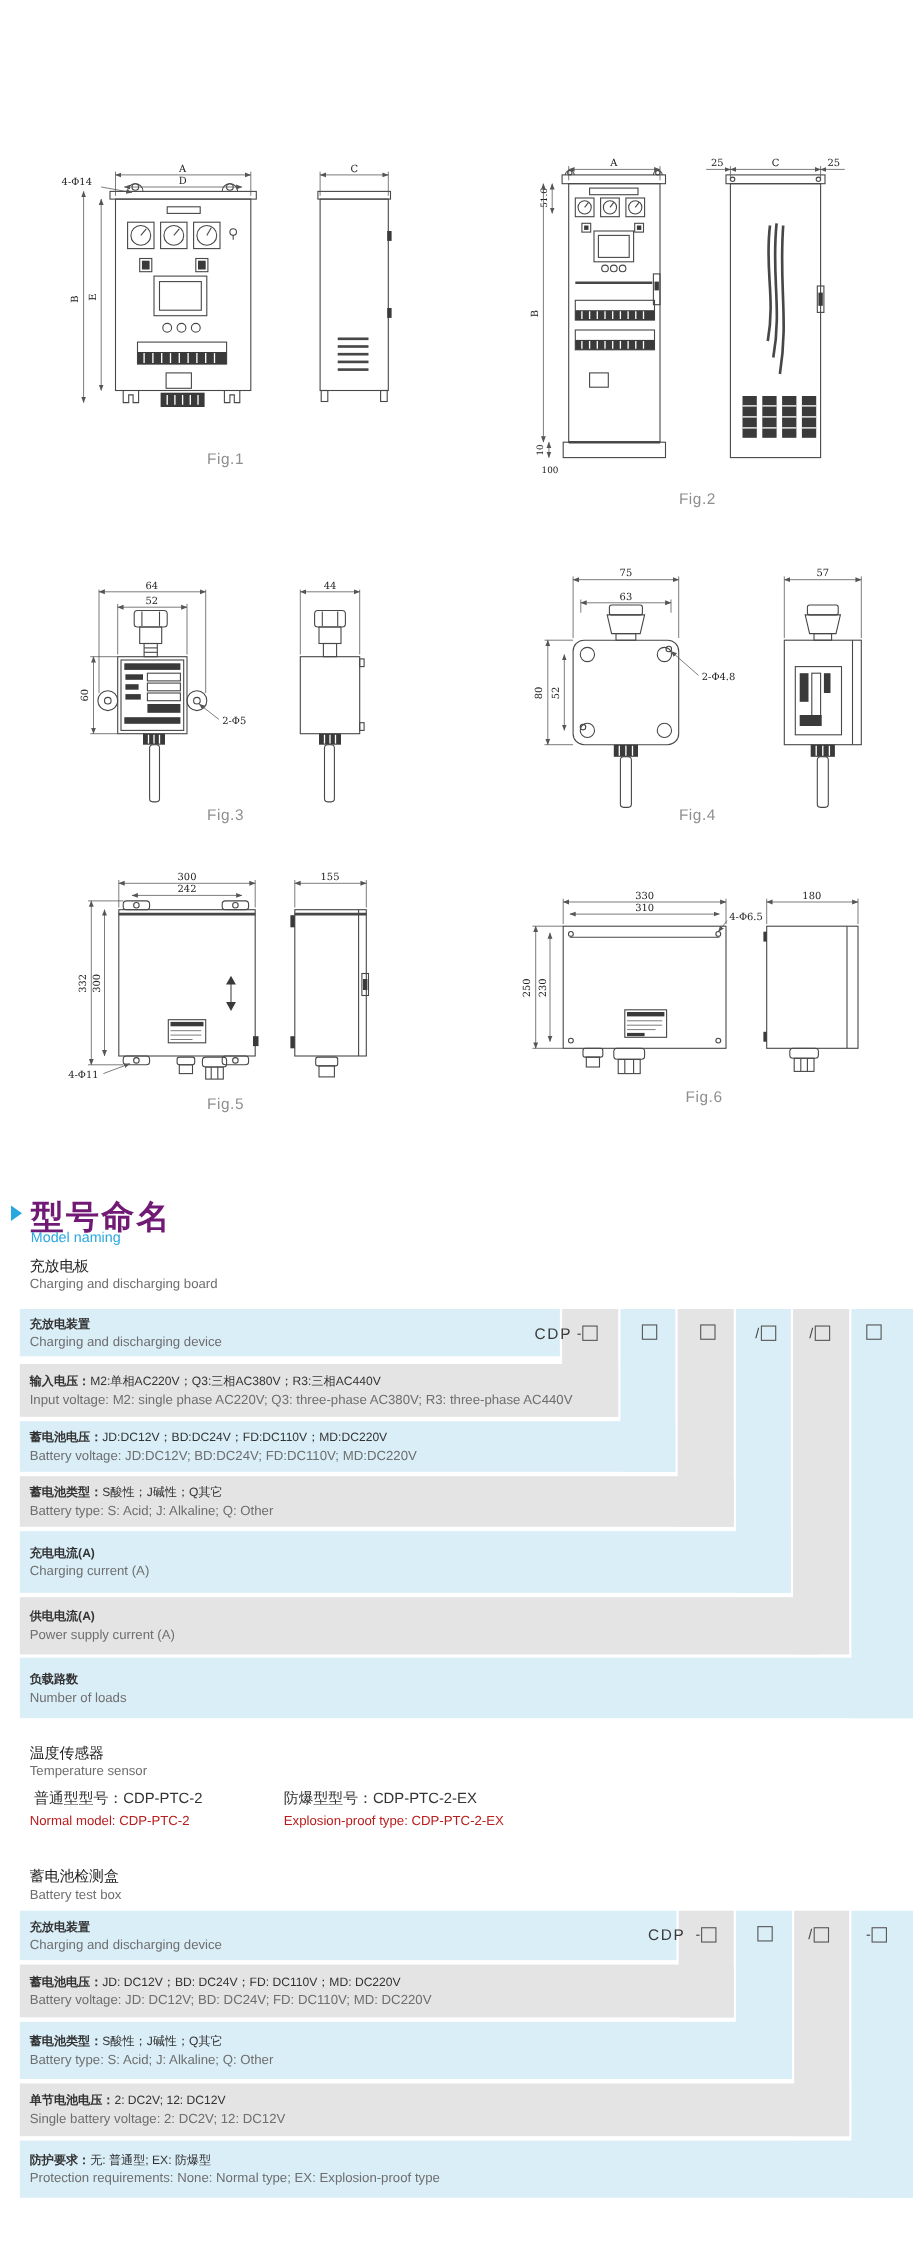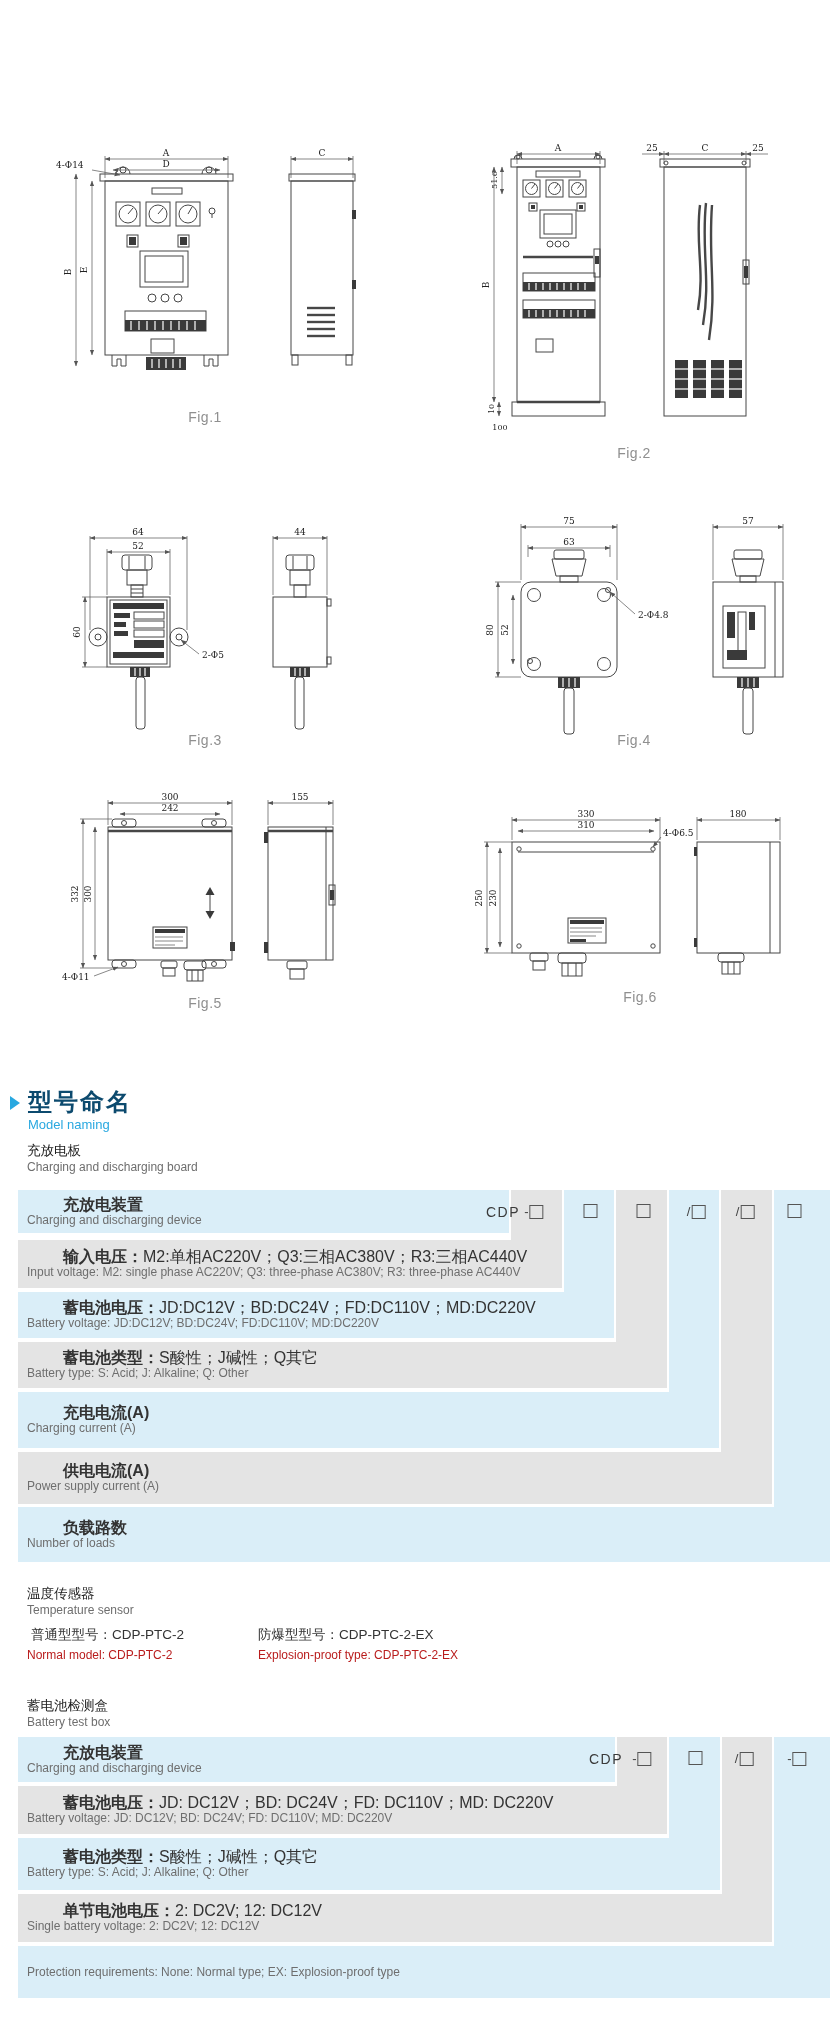--- a/index.html
+++ b/index.html
@@ -11,32 +11,32 @@
   svg .th{stroke-width:2.4;}
   svg .dk{fill:#3a3a3a;stroke:none;}
   svg .wl{stroke:#ffffff;stroke-width:1.2;fill:none;}
   svg .dim{stroke:#555;stroke-width:.7;fill:none;}
   svg .dt{font:9px "DejaVu Serif",serif;fill:#222;}
   svg .dts{font:8px "DejaVu Serif",serif;fill:#222;}
   svg .cap{font:14px "Liberation Sans",sans-serif;fill:#8f8f8f;letter-spacing:.5px;}
   
   .tri{position:absolute;width:0;height:0;border-left:10px solid #29a8e0;
        border-top:7px solid transparent;border-bottom:7px solid transparent;}
-  .title-zh{position:absolute;font-size:24px;font-weight:bold;color:#0c4a6e;letter-spacing:2px;}
+  .title-zh{position:absolute;font-size:30px;font-weight:bold;color:#701a75;letter-spacing:2px;}
   .title-en{position:absolute;font-size:13px;color:#29a8e0;}
   .h-zh{position:absolute;font-size:13.5px;font-weight:normal;color:#222;}
   .h-en{position:absolute;font-size:12px;color:#6e6e6e;}
   .mline{position:absolute;font-size:13.5px;color:#333;}
   .mline-en{position:absolute;font-size:12px;color:#b91c1c;}
   .trow{position:absolute;left:18px;display:flex;flex-direction:column;justify-content:center;
         padding-left:9px;box-sizing:border-box;}
   .blue{background:#daeef8;}
   .gray{background:#e4e4e4;}
   .stripe{position:absolute;}
-  .zh{font-size:16px;color:#333;line-height:17px;white-space:nowrap;margin-left:36px;}
+  .zh{font-size:11px;color:#333;line-height:17px;white-space:nowrap;}
   .b{font-weight:bold;}
   .en{font-size:12px;color:#6e6e6e;line-height:15px;white-space:nowrap;}
   .cdp{position:absolute;font-size:14px;color:#3a3a3a;letter-spacing:1.5px;margin-left:19px;}
   .cbox{position:absolute;transform:translateX(-50%);display:flex;align-items:center;
         font-size:13px;color:#444;}
   .sq{display:inline-block;width:12px;height:12px;border:1.5px solid #555;margin-left:1px;}
 </style>
 </head>
 <body>
 
@@ -573,20 +573,21 @@
   </div>
   <div class="trow blue" style="top:1838px;width:702px;height:52px">
     <div class="zh"><span class="b">蓄电池类型：</span><span>S酸性；J碱性；Q其它</span></div>
     <div class="en">Battery type: S: Acid; J: Alkaline; Q: Other</div>
   </div>
   <div class="trow gray" style="top:1894px;width:754px;height:48px">
     <div class="zh"><span class="b">单节电池电压：</span><span>2: DC2V; 12: DC12V</span></div>
     <div class="en">Single battery voltage:  2: DC2V; 12: DC12V</div>
   </div>
   <div class="trow blue" style="top:1946px;width:812px;height:52px">
+    <div class="zh"><span class="b">防护要求：</span><span>无: 普通型; EX: 防爆型</span></div>
     <div class="en">Protection requirements:  None: Normal type; EX: Explosion-proof type</div>
   </div>
 
   <div class="cdp" style="left:570px;top:1751px">CDP</div>
   <div class="cbox" style="left:642px;top:1751px">
       <span>-</span>
       <span class="sq"></span>
     </div>
   <div class="cbox" style="left:695px;top:1751px">
       <span class="sq"></span>

